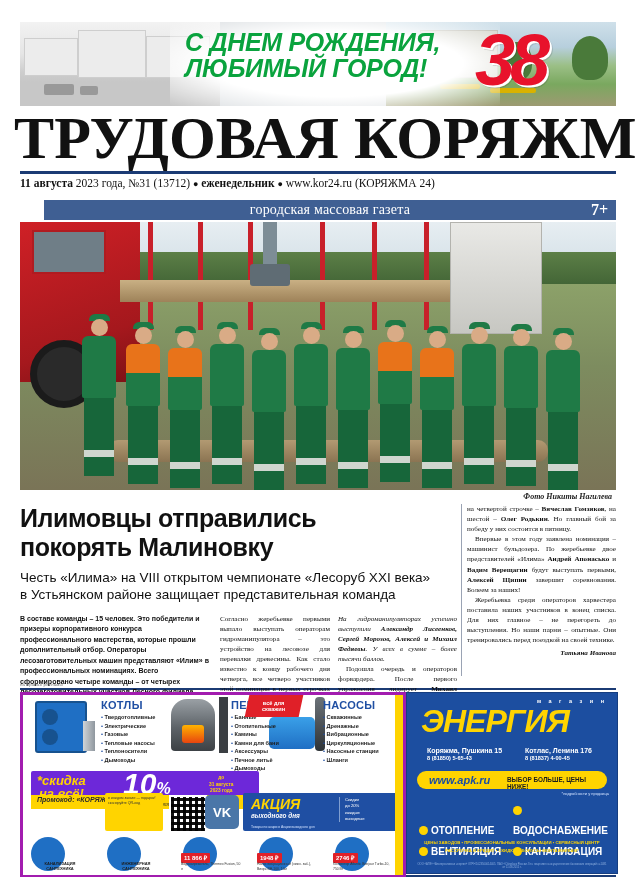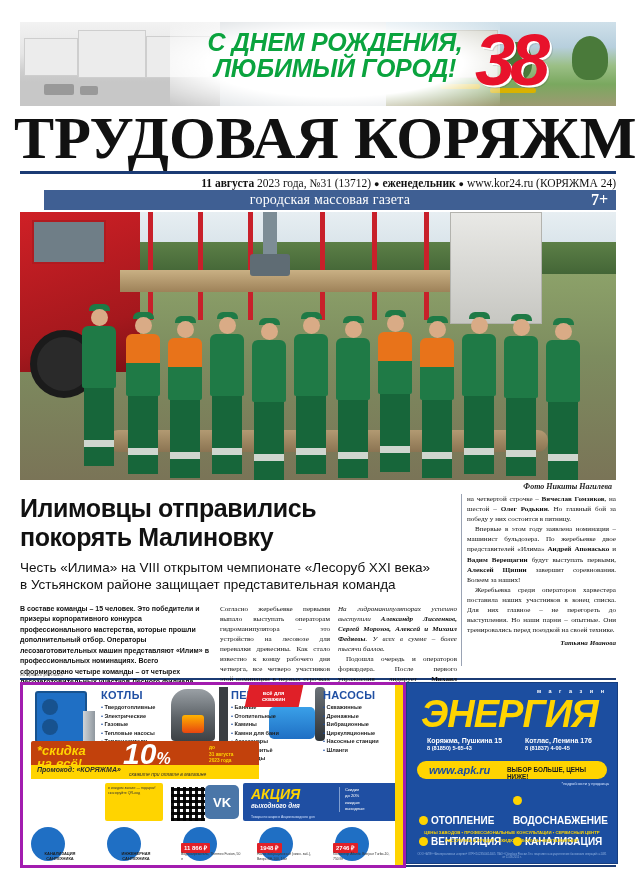--- a/index.html
+++ b/index.html
@@ -30,42 +30,42 @@
   .banner .br-build{position:absolute;background:#cfcfc4;border:1px solid #b3b2a6;}
   .banner .br-tree{position:absolute;background:#4a7a3a;border-radius:50% 50% 40% 40%;}
   .banner .br-flower{position:absolute;background:#d9b200;border-radius:2px;}
   .banner .white-center{
     position:absolute;left:150px;top:0;width:330px;height:84px;
     background:radial-gradient(ellipse at 50% 50%,#ffffff 55%,rgba(255,255,255,0.0) 100%);
   }
   .banner-text{
     position:absolute;left:165px;top:8px;width:300px;
     font-family:"Liberation Sans",sans-serif;font-weight:bold;font-style:italic;
-    color:#0aa33e;line-height:1.02;text-align:center;letter-spacing:-0.3px;
+    color:#0aa33e;line-height:1.02;text-align:left;letter-spacing:-0.3px;
   }
   .banner-text .l1{font-size:25px;display:block;}
   .banner-text .l2{font-size:25px;display:block;}
   .banner-num{
     position:absolute;left:455px;top:2px;
     font-family:"Liberation Sans",sans-serif;font-weight:bold;font-style:italic;
     font-size:72px;color:#e8122b;line-height:1;letter-spacing:-5px;
     text-shadow:2px 2px 0 #ffffff,3px 3px 0 rgba(0,0,0,0.12);
   }
 
   
   .masthead{
     width:596px;text-align:center;margin-top:4px;
     font-family:"Liberation Serif",serif;font-weight:bold;
     font-size:59px;line-height:0.98;letter-spacing:0px;color:#111;
     white-space:nowrap;
     transform:scaleX(1.02);transform-origin:center;
   }
   .rule-top{height:3px;background:#1b3b74;margin-top:3px;}
   .issue-line{
-    text-align:right;font-size:11.5px;color:#111;padding:3px 0 1px 0;
+    text-align:left;font-size:11.5px;color:#111;padding:3px 0 11px 0;
     font-family:"Liberation Serif",serif;
   }
   .issue-line b{font-weight:bold;}
   .issue-line .dot{color:#111;font-size:9px;vertical-align:middle;}
   .blue-bar{
     height:20px;background:#3f5f93;color:#fff;position:relative;
     display:flex;align-items:center;justify-content:center;margin-left:24px;
   }
   .blue-bar .slogan{
     font-family:"Liberation Serif",serif;font-size:14px;color:#fff;letter-spacing:0.2px;
@@ -166,21 +166,21 @@
   .ad-col li:before{content:"• ";color:#1f4fa3;}
   .adc1{left:78px;top:4px;width:70px;}
   .adc2{left:208px;top:4px;width:62px;}
   .adc3{left:300px;top:4px;width:76px;}
 
   .skew{position:absolute;left:224px;top:0px;width:54px;height:22px;background:#e02028;
     transform:skewX(-12deg);display:flex;align-items:center;justify-content:center;}
   .skew span{font-family:"Liberation Sans",sans-serif;font-weight:bold;color:#fff;font-size:5.6px;
     text-align:center;line-height:1.1;transform:skewX(12deg);}
 
-  .promo{position:absolute;left:8px;top:56px;width:228px;height:38px;background:#c2410c;border-radius:2px;}
+  .promo{position:absolute;left:8px;top:76px;width:228px;height:38px;background:#6d28d9;border-radius:2px;text-align:center;}
   .promo .sk{position:absolute;left:6px;top:3px;font-family:"Liberation Sans",sans-serif;font-weight:bold;
     font-style:italic;color:#ffd400;font-size:13px;line-height:1.0;}
   .promo .ten{position:absolute;left:92px;top:-2px;font-family:"Liberation Sans",sans-serif;font-weight:bold;
     font-style:italic;color:#fff;font-size:30px;line-height:1;}
   .promo .till{position:absolute;left:178px;top:4px;font-family:"Liberation Sans",sans-serif;font-weight:bold;
     color:#ffd400;font-size:4.8px;line-height:1.35;}
   .promo .band{position:absolute;left:0;bottom:0;width:228px;height:14px;background:#ffd400;}
   .promo .band b{position:absolute;left:6px;top:1px;font-family:"Liberation Sans",sans-serif;font-size:7px;
     font-style:italic;color:#2b2b2b;}
   .promo .band i{position:absolute;left:98px;top:6px;font-family:"Liberation Sans",sans-serif;font-size:5px;
@@ -214,21 +214,21 @@
   .ptag{position:absolute;left:6px;top:16px;background:#e02028;color:#fff;
     font-family:"Liberation Sans",sans-serif;font-weight:bold;font-size:6px;padding:1px 3px;border-radius:1px;}
   .pdesc{position:absolute;left:6px;top:25px;width:62px;font-family:"Liberation Sans",sans-serif;
     font-size:3.4px;color:#333;line-height:1.35;}
 
   .ad-right{position:absolute;left:386px;top:0;width:210px;height:180px;background:#1c4ea0;overflow:hidden;
     border:1px solid #153d80;}
   .en-mag{position:absolute;right:10px;top:5px;font-family:"Liberation Sans",sans-serif;color:#fff;
     font-size:5.5px;letter-spacing:3px;font-weight:bold;}
   .en-logo{position:absolute;left:14px;top:12px;font-family:"Liberation Sans",sans-serif;font-weight:bold;
-    font-style:italic;font-size:38px;color:#ffd400;letter-spacing:-1px;line-height:1;}
+    font-style:italic;font-size:32px;color:#ffd400;letter-spacing:-1px;line-height:1;}
   .en-addr{position:absolute;top:54px;font-family:"Liberation Sans",sans-serif;color:#fff;font-size:7px;font-weight:bold;}
   .en-addr small{display:block;font-size:5.6px;font-weight:bold;margin-top:1px;}
   .en-a1{left:20px;}
   .en-a2{left:118px;}
   .en-site{position:absolute;left:10px;top:78px;width:190px;height:18px;background:#ffd400;border-radius:9px;}
   .en-site .u{position:absolute;left:12px;top:3px;font-family:"Liberation Sans",sans-serif;font-weight:bold;
     font-style:italic;color:#1c4ea0;font-size:11px;}
   .en-site .d{position:absolute;left:90px;top:5px;font-family:"Liberation Sans",sans-serif;font-weight:bold;
     color:#1c1c1c;font-size:6.4px;}
   .en-star{position:absolute;right:8px;top:98px;font-family:"Liberation Sans",sans-serif;color:#cfe0ff;font-size:4px;}

